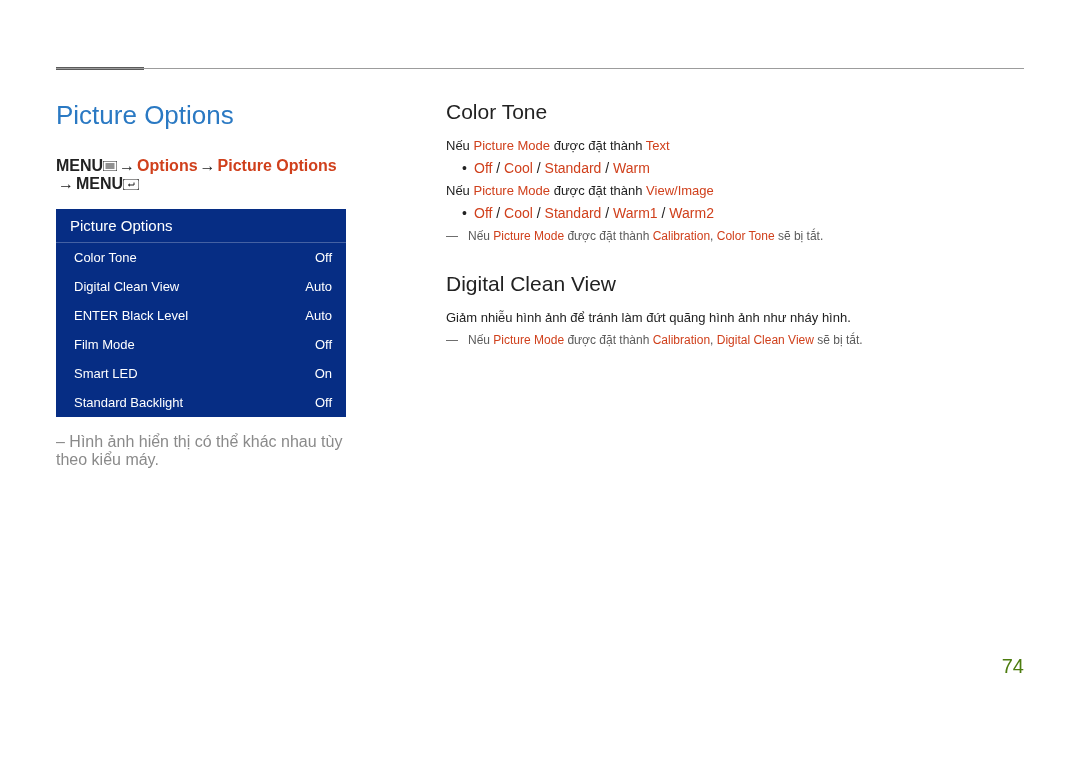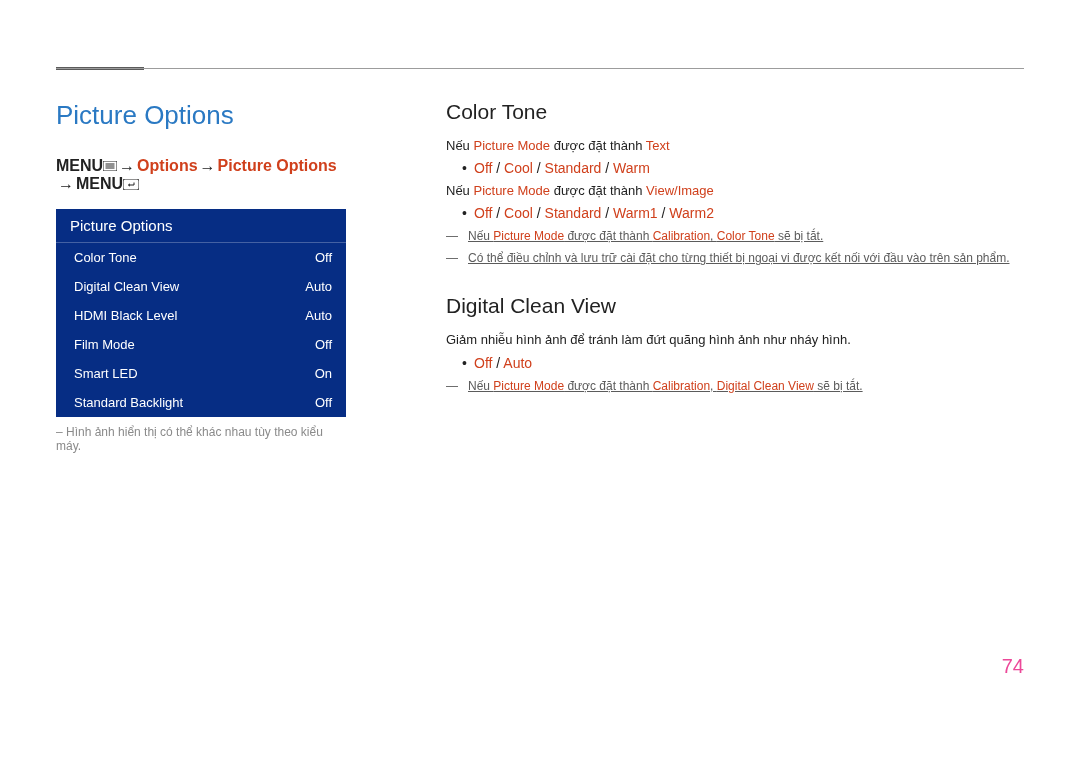--- a/index.html
+++ b/index.html
@@ -86,23 +86,23 @@
     font-weight: 400;
     border-bottom: 1px solid rgba(255,255,255,0.25);
   }
   .osd-row {
     display: flex;
     justify-content: space-between;
     padding: 7px 14px 7px 18px;
     font-size: 13px;
   }
   .footnote {
-    font-size: 12px;
+    font-size: 16px;
     color: var(--footnote-gray);
-    margin-top: 8px;
+    margin-top: 16px;
     max-width: 290px;
   }
   .footnote::before {
     content: "– ";
   }
 
   
   .h2 {
     font-size: 21px;
     font-weight: 400;
@@ -131,37 +131,36 @@
     left: 16px;
     top: 0;
   }
   .note {
     position: relative;
     padding-left: 22px;
     font-size: 12px;
     color: var(--text-gray);
     line-height: 1.6;
     margin: 3px 0;
-    text-decoration: underline;
   }
   .note::before {
     content: "―";
     position: absolute;
     left: 0;
     top: 0;
     color: var(--text-gray);
   }
   .sep { color: var(--text-dark); }
 
   .page-number {
     position: absolute;
     right: 56px;
     bottom: 28px;
     font-size: 20px;
-    color: #ec4899;
+    color: #4d7c0f;
     font-weight: 300;
   }
 </style>
 </head>
 <body>
 
 <div class="page">
   <div class="top-rule-accent"></div>
   <div class="top-rule"></div>
 
@@ -198,21 +197,21 @@
         <div class="osd-title">Picture Options</div>
         <div class="osd-row">
           <span>Color Tone</span>
           <span>Off</span>
         </div>
         <div class="osd-row">
           <span>Digital Clean View</span>
           <span>Auto</span>
         </div>
         <div class="osd-row">
-          <span>HDMI Black Level</span>
+          <span>ENTER Black Level</span>
           <span>Auto</span>
         </div>
         <div class="osd-row">
           <span>Film Mode</span>
           <span>Off</span>
         </div>
         <div class="osd-row">
           <span>Smart LED</span>
           <span>On</span>
         </div>
@@ -239,27 +238,23 @@
       <div class="para">
         <span>Nếu </span><span class="hl">Picture Mode</span><span> được đặt thành </span><span class="hl">View/Image</span>
       </div>
       <div class="bullet">
         <span class="hl">Off</span><span class="sep"> / </span><span class="hl">Cool</span><span class="sep"> / </span><span class="hl">Standard</span><span class="sep"> / </span><span class="hl">Warm1</span><span class="sep"> / </span><span class="hl">Warm2</span>
       </div>
 
       <div class="note">
         <span>Nếu </span><span class="hl">Picture Mode</span><span> được đặt thành </span><span class="hl">Calibration</span><span>, </span><span class="hl">Color Tone</span><span> sẽ bị tắt.</span>
       </div>
-      <div class="note">Có thể điều chỉnh và lưu trữ cài đặt cho từng thiết bị ngoại vi được kết nối với đầu vào trên sản phẩm.</div>
 
       <h2 class="h2 mt">Digital Clean View</h2>
       <div class="para">Giảm nhiễu hình ảnh để tránh làm đứt quãng hình ảnh như nháy hình.</div>
-      <div class="bullet">
-        <span class="hl">Off</span><span class="sep"> / </span><span class="hl">Auto</span>
-      </div>
       <div class="note">
         <span>Nếu </span><span class="hl">Picture Mode</span><span> được đặt thành </span><span class="hl">Calibration</span><span>, </span><span class="hl">Digital Clean View</span><span> sẽ bị tắt.</span>
       </div>
 
     </div>
   </div>
 
   <div class="page-number">74</div>
 </div>
 

